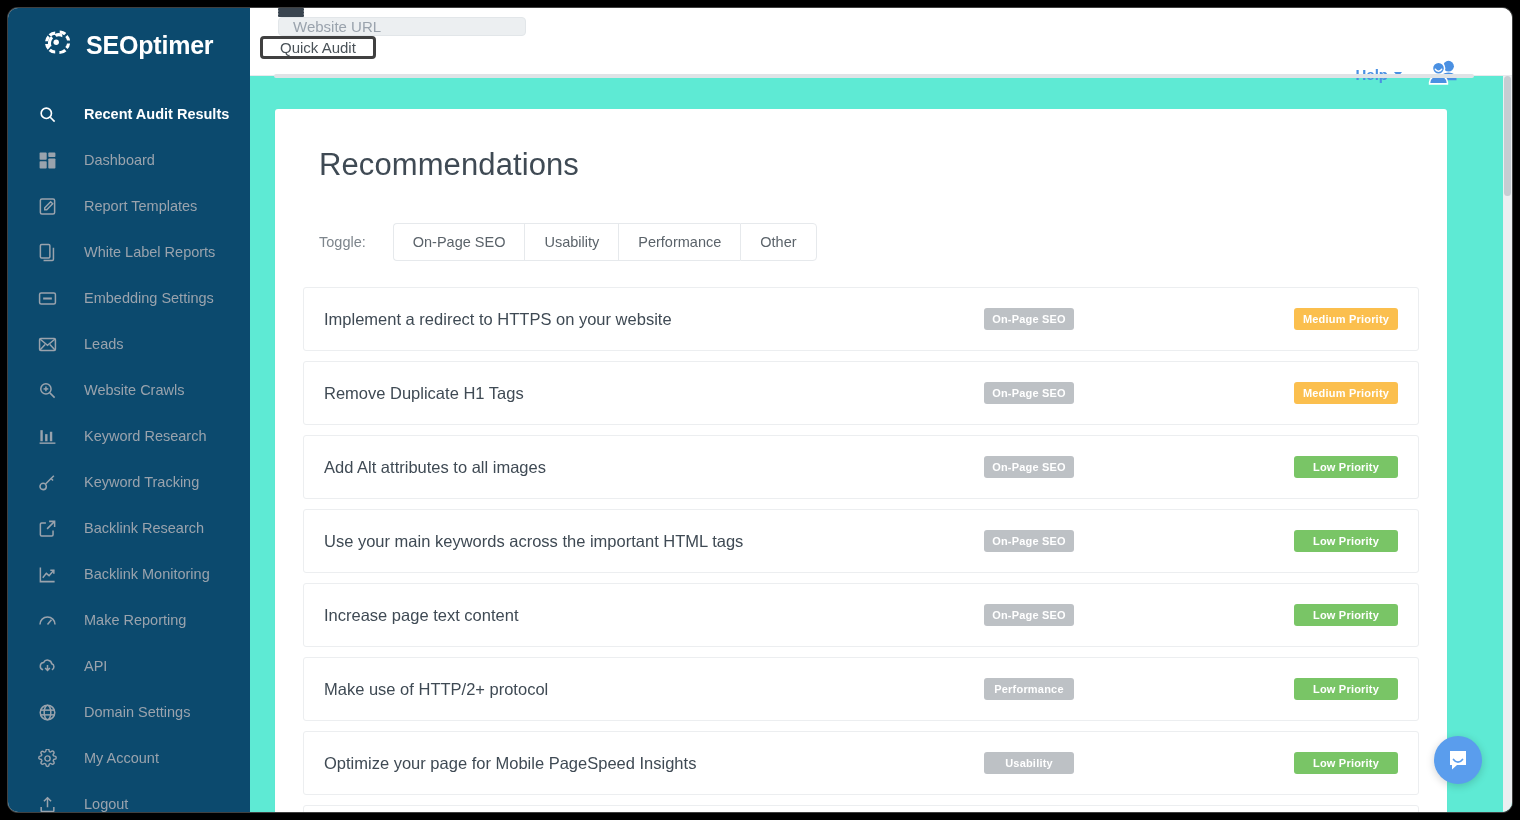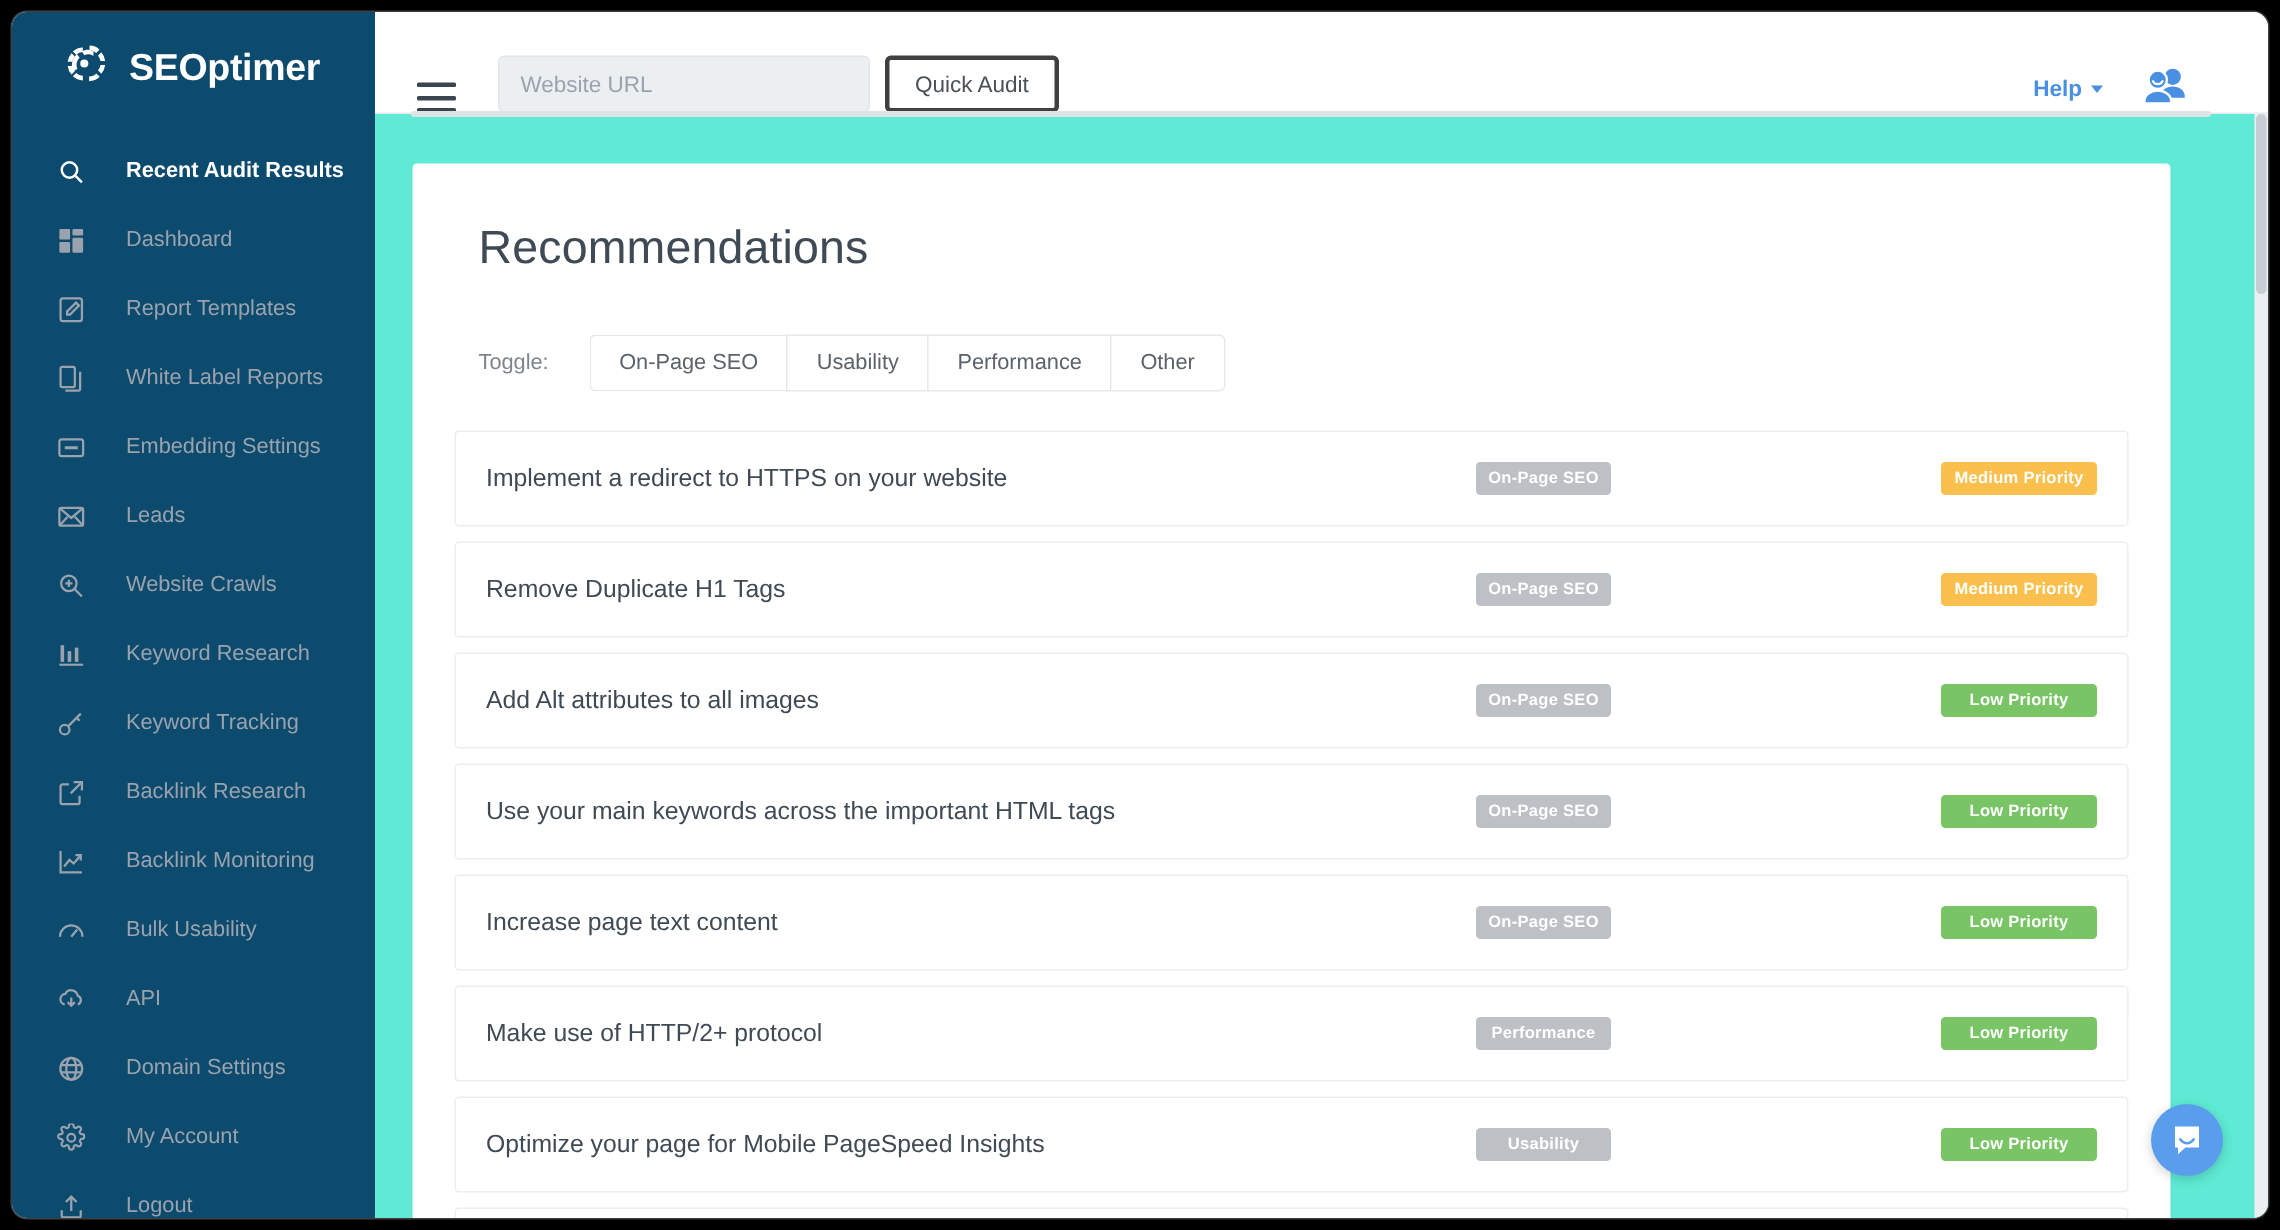--- a/index.html
+++ b/index.html
@@ -58,23 +58,24 @@
   }
   .nav-item.active .ico { color: #ffffff; }
   .nav-item .ico svg { width: 19px; height: 19px; display: block; }
 
   
   #topbar {
     position: absolute;
     left: 242px; top: 0;
     width: 1262px; height: 68px;
     background: #ffffff;
-    display: flex; align-items: flex-end;
+    display: flex; align-items: flex-start;
     border-bottom: 1px solid #e8eaed;
     z-index: 4;
+    flex-direction: column;
   }
   .hamburger {
     margin-left: 28px;
     width: 26px; height: 20px;
     display: flex; flex-direction: column; justify-content: space-between;
     cursor: pointer;
   }
   .hamburger span { display: block; height: 3px; background: #3a4550; border-radius: 1px; }
   .url-input {
     margin-left: 28px;
@@ -387,21 +388,21 @@
         <span>Backlink Monitoring</span>
       </a>
 
       <a class="nav-item">
         <span class="ico">
           <svg viewBox="0 0 24 24" fill="none" stroke="currentColor" stroke-width="1.9">
               <path d="M2.5 17a9.5 9.5 0 0 1 19 0"></path>
               <path d="M12 17l5-6"></path>
             </svg>
         </span>
-        <span>Bulk Usability</span>
+        <span>Make Reporting</span>
       </a>
 
       <a class="nav-item">
         <span class="ico">
           <svg viewBox="0 0 24 24" fill="none" stroke="currentColor" stroke-width="1.9">
               <path d="M6.5 16A4.5 4.5 0 0 1 7 7.1a5.5 5.5 0 0 1 10.4 1.5A3.9 3.9 0 0 1 17.5 16"></path>
               <path d="M12 10v7M9 14l3 3 3-3"></path>
             </svg>
         </span>
         <span>API</span>

